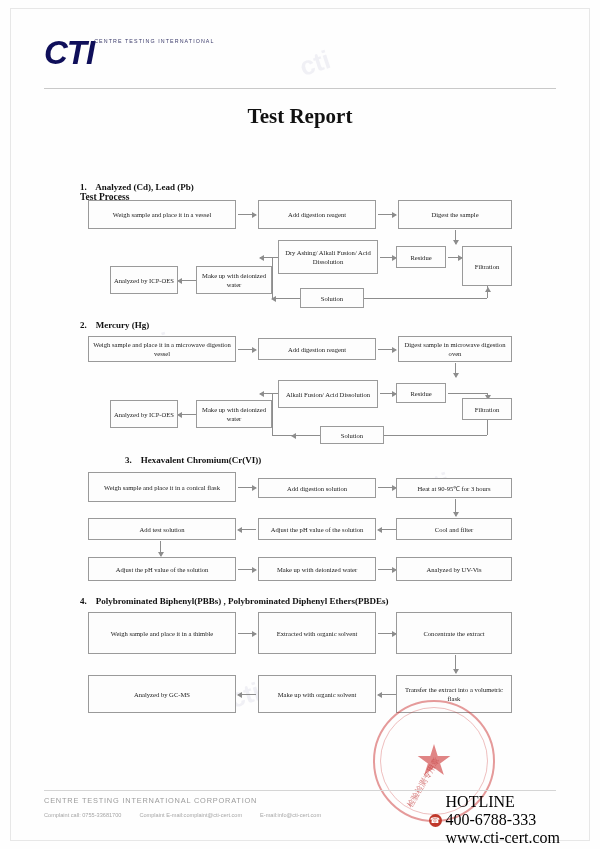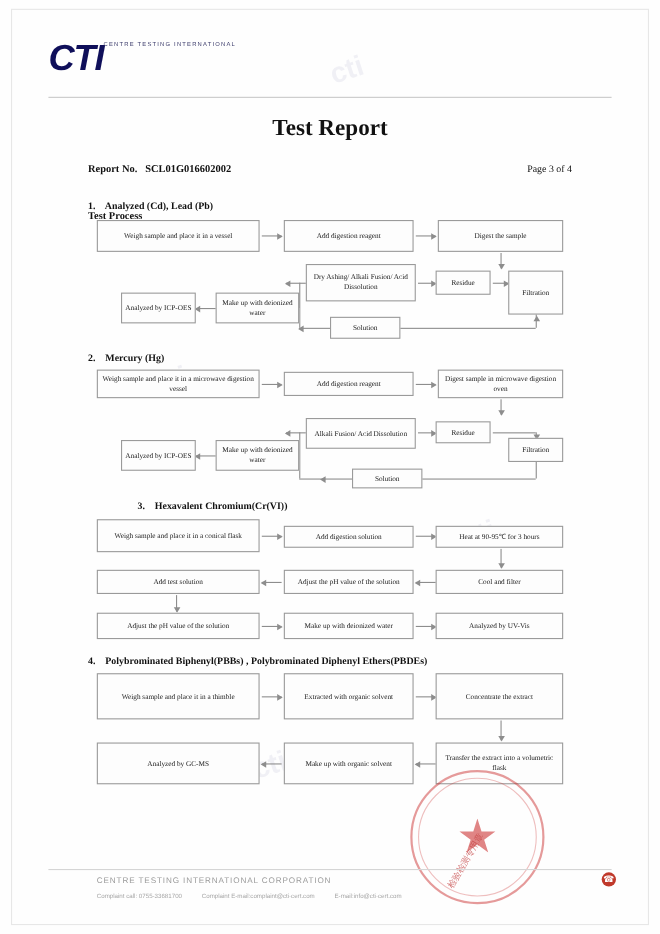--- a/index.html
+++ b/index.html
@@ -184,21 +184,20 @@
     width: 512px;
     border-top: 1px solid #d5d5d5;
   }
   .footer {
     position: absolute;
     left: 44px;
     top: 796px;
     width: 512px;
     font-family: "Liberation Sans", sans-serif;
     color: #8d8d8d;
-    margin-left: 44px;
   }
   .footer-company {
     font-size: 7.4px;
     letter-spacing: 0.8px;
     color: #9a9a9a;
   }
   .footer-line2 {
     margin-top: 7px;
     font-size: 5.6px;
     display: flex;
@@ -291,28 +290,20 @@
       </div>
       <div>
         <div class="cti-sub">CENTRE TESTING INTERNATIONAL</div>
       </div>
     </div>
   </div>
   <div class="header-rule"></div>
 
   <div class="doc-title">Test Report</div>
 
-  <div class="meta-row">
-    <div>
-      <span>Report No.</span>
-      &nbsp;
-      <span>SCL01G016602002</span>
-    </div>
-    <div class="meta-page">Page 3 of 4</div>
-  </div>
 
   <div class="section-heading" style="top:166px;">Test Process</div>
 
   <div class="subheading" style="top:182px;">
     <span>1.</span>
     &nbsp;&nbsp;
     <span>Analyzed (Cd), Lead (Pb)</span>
   </div>
 
   <div class="box" style="left:88px; top:200px; width:148px; height:29px;">Weigh sample and place it in a vessel</div>
@@ -431,14 +422,19 @@
   <div class="footer">
     <div class="footer-company">CENTRE TESTING INTERNATIONAL CORPORATION</div>
     <div class="footer-line2">
       <span>Complaint call: 0755-33681700</span>
       <span>Complaint E-mail:complaint@cti-cert.com</span>
       <span>E-mail:info@cti-cert.com</span>
     </div>
   </div>
   <div class="hotline-wrap">
     <div class="phone-badge">☎</div>
+    <div>
+      <div class="ht-label">HOTLINE</div>
+      <div class="ht-num">400-6788-333</div>
+      <div class="ht-url">www.cti-cert.com</div>
+    </div>
   </div>
 </div>
 
 </body></html>

